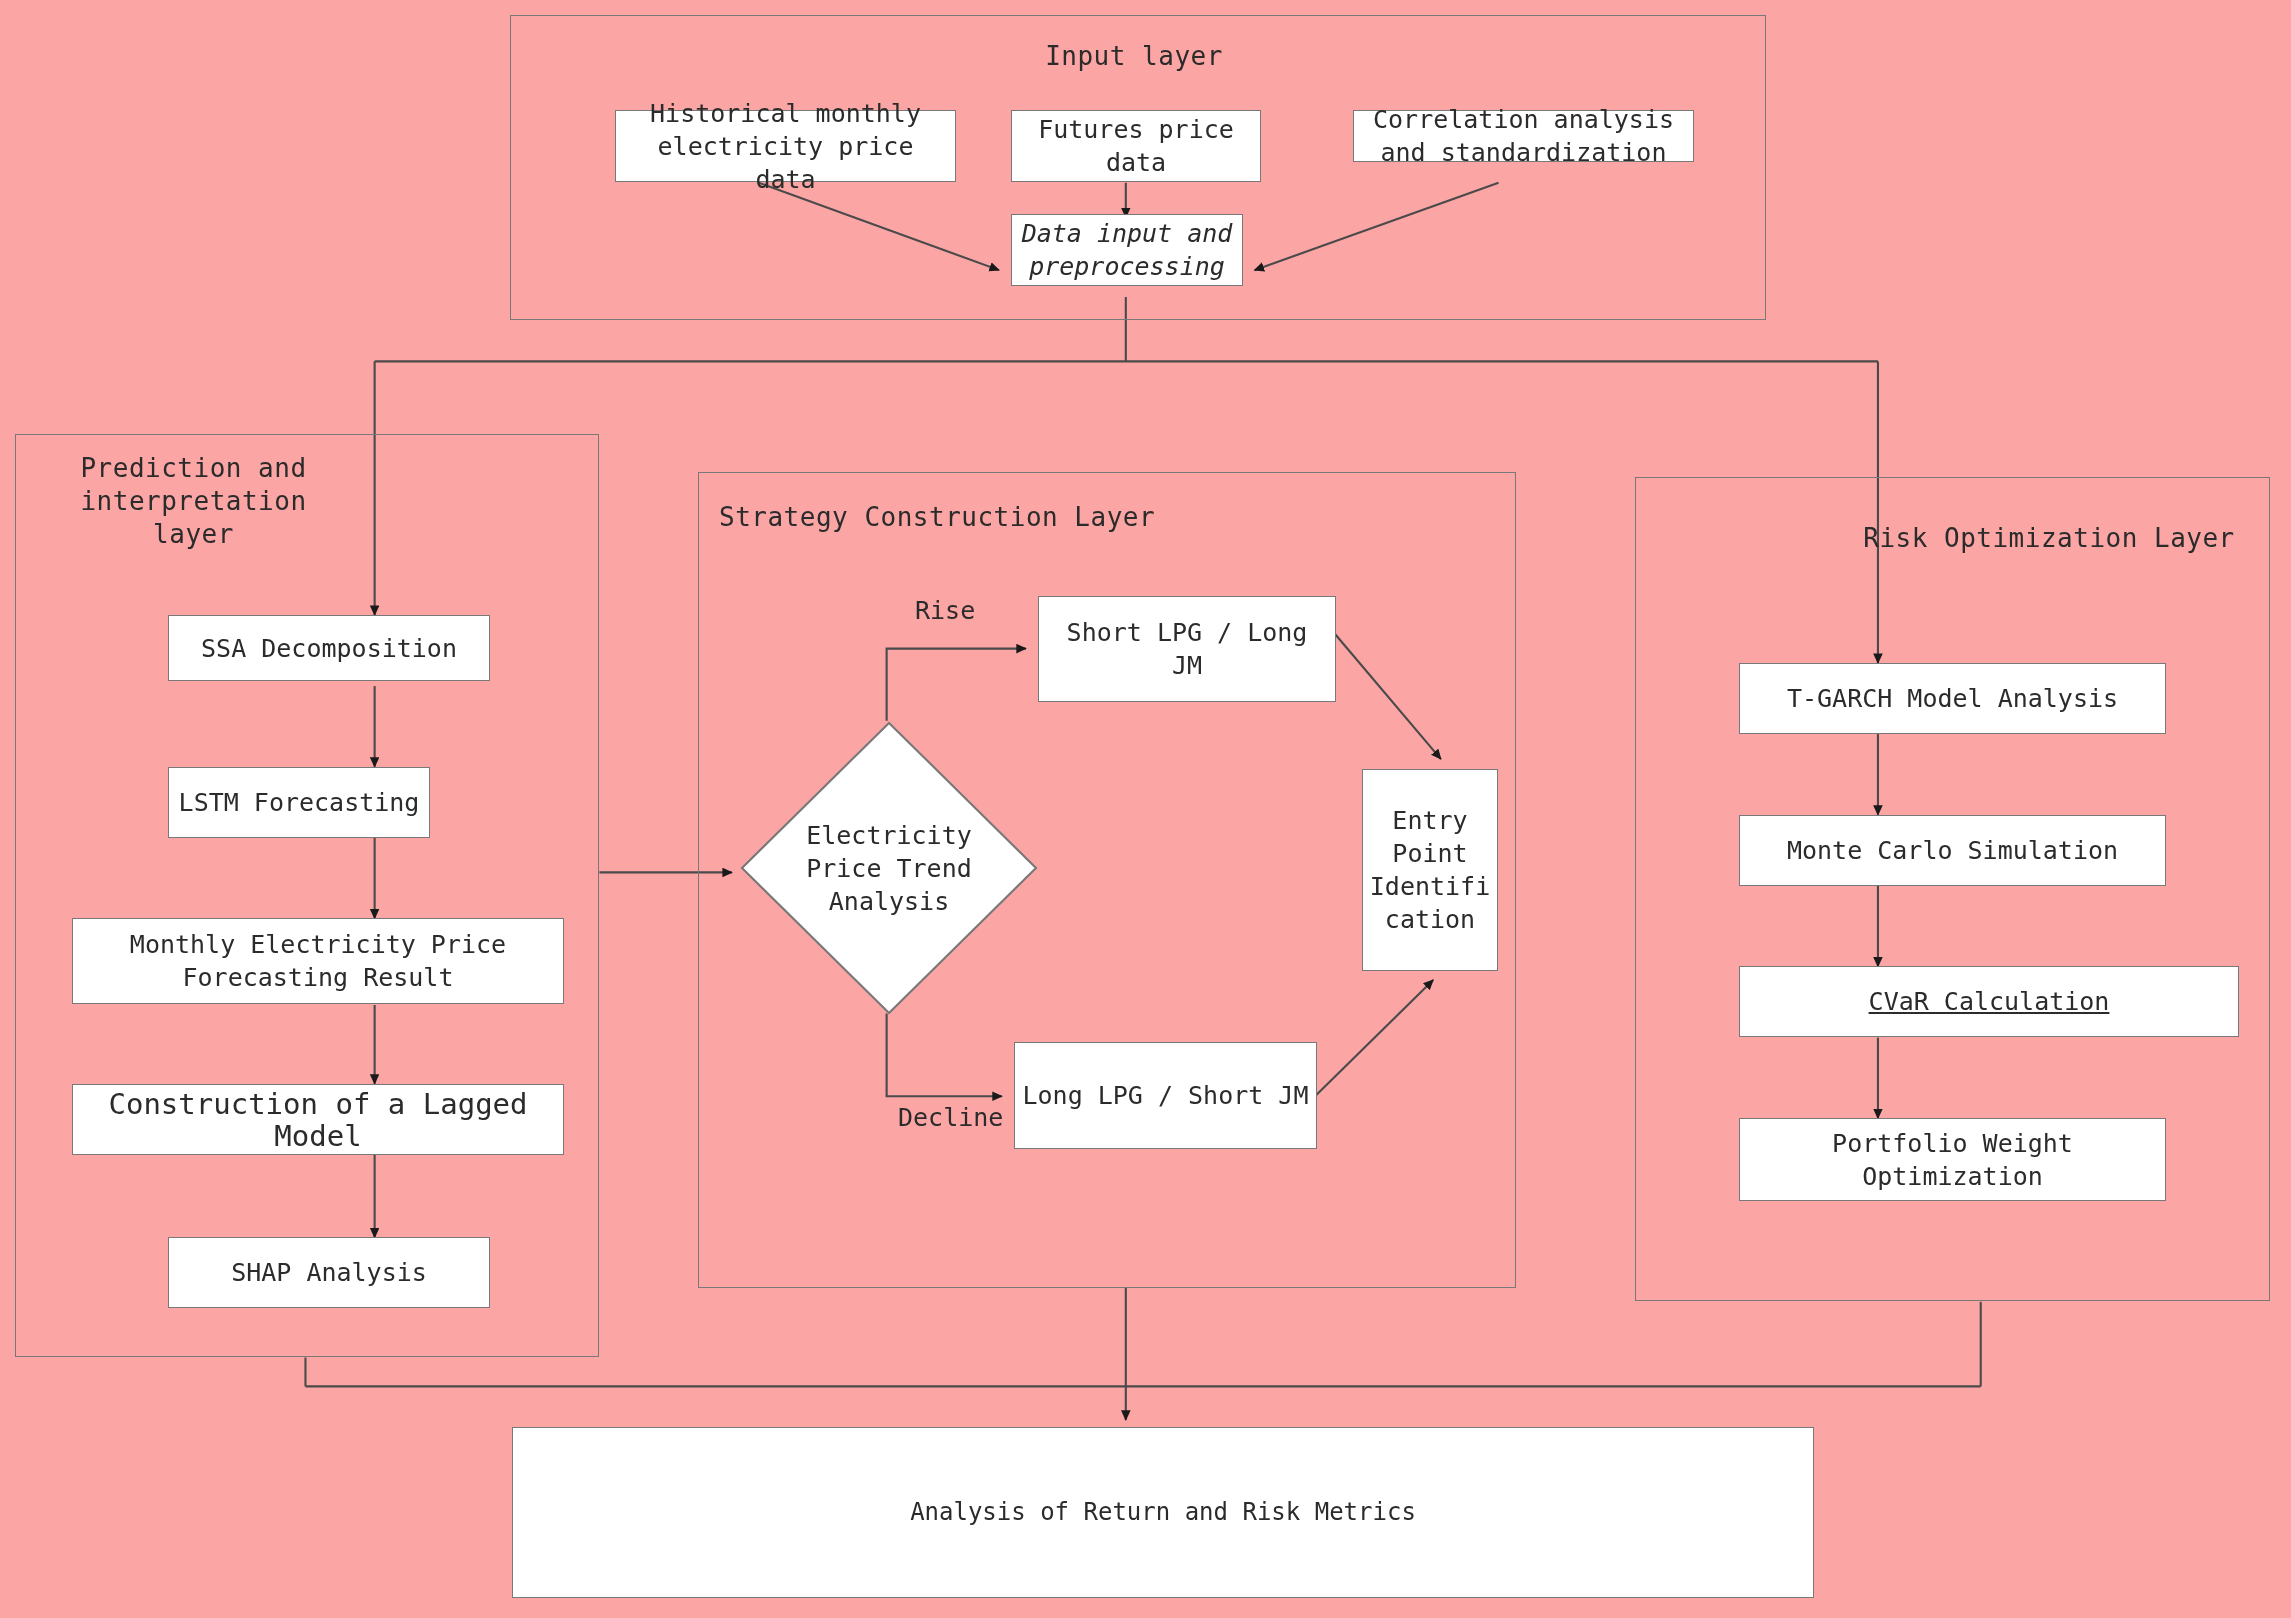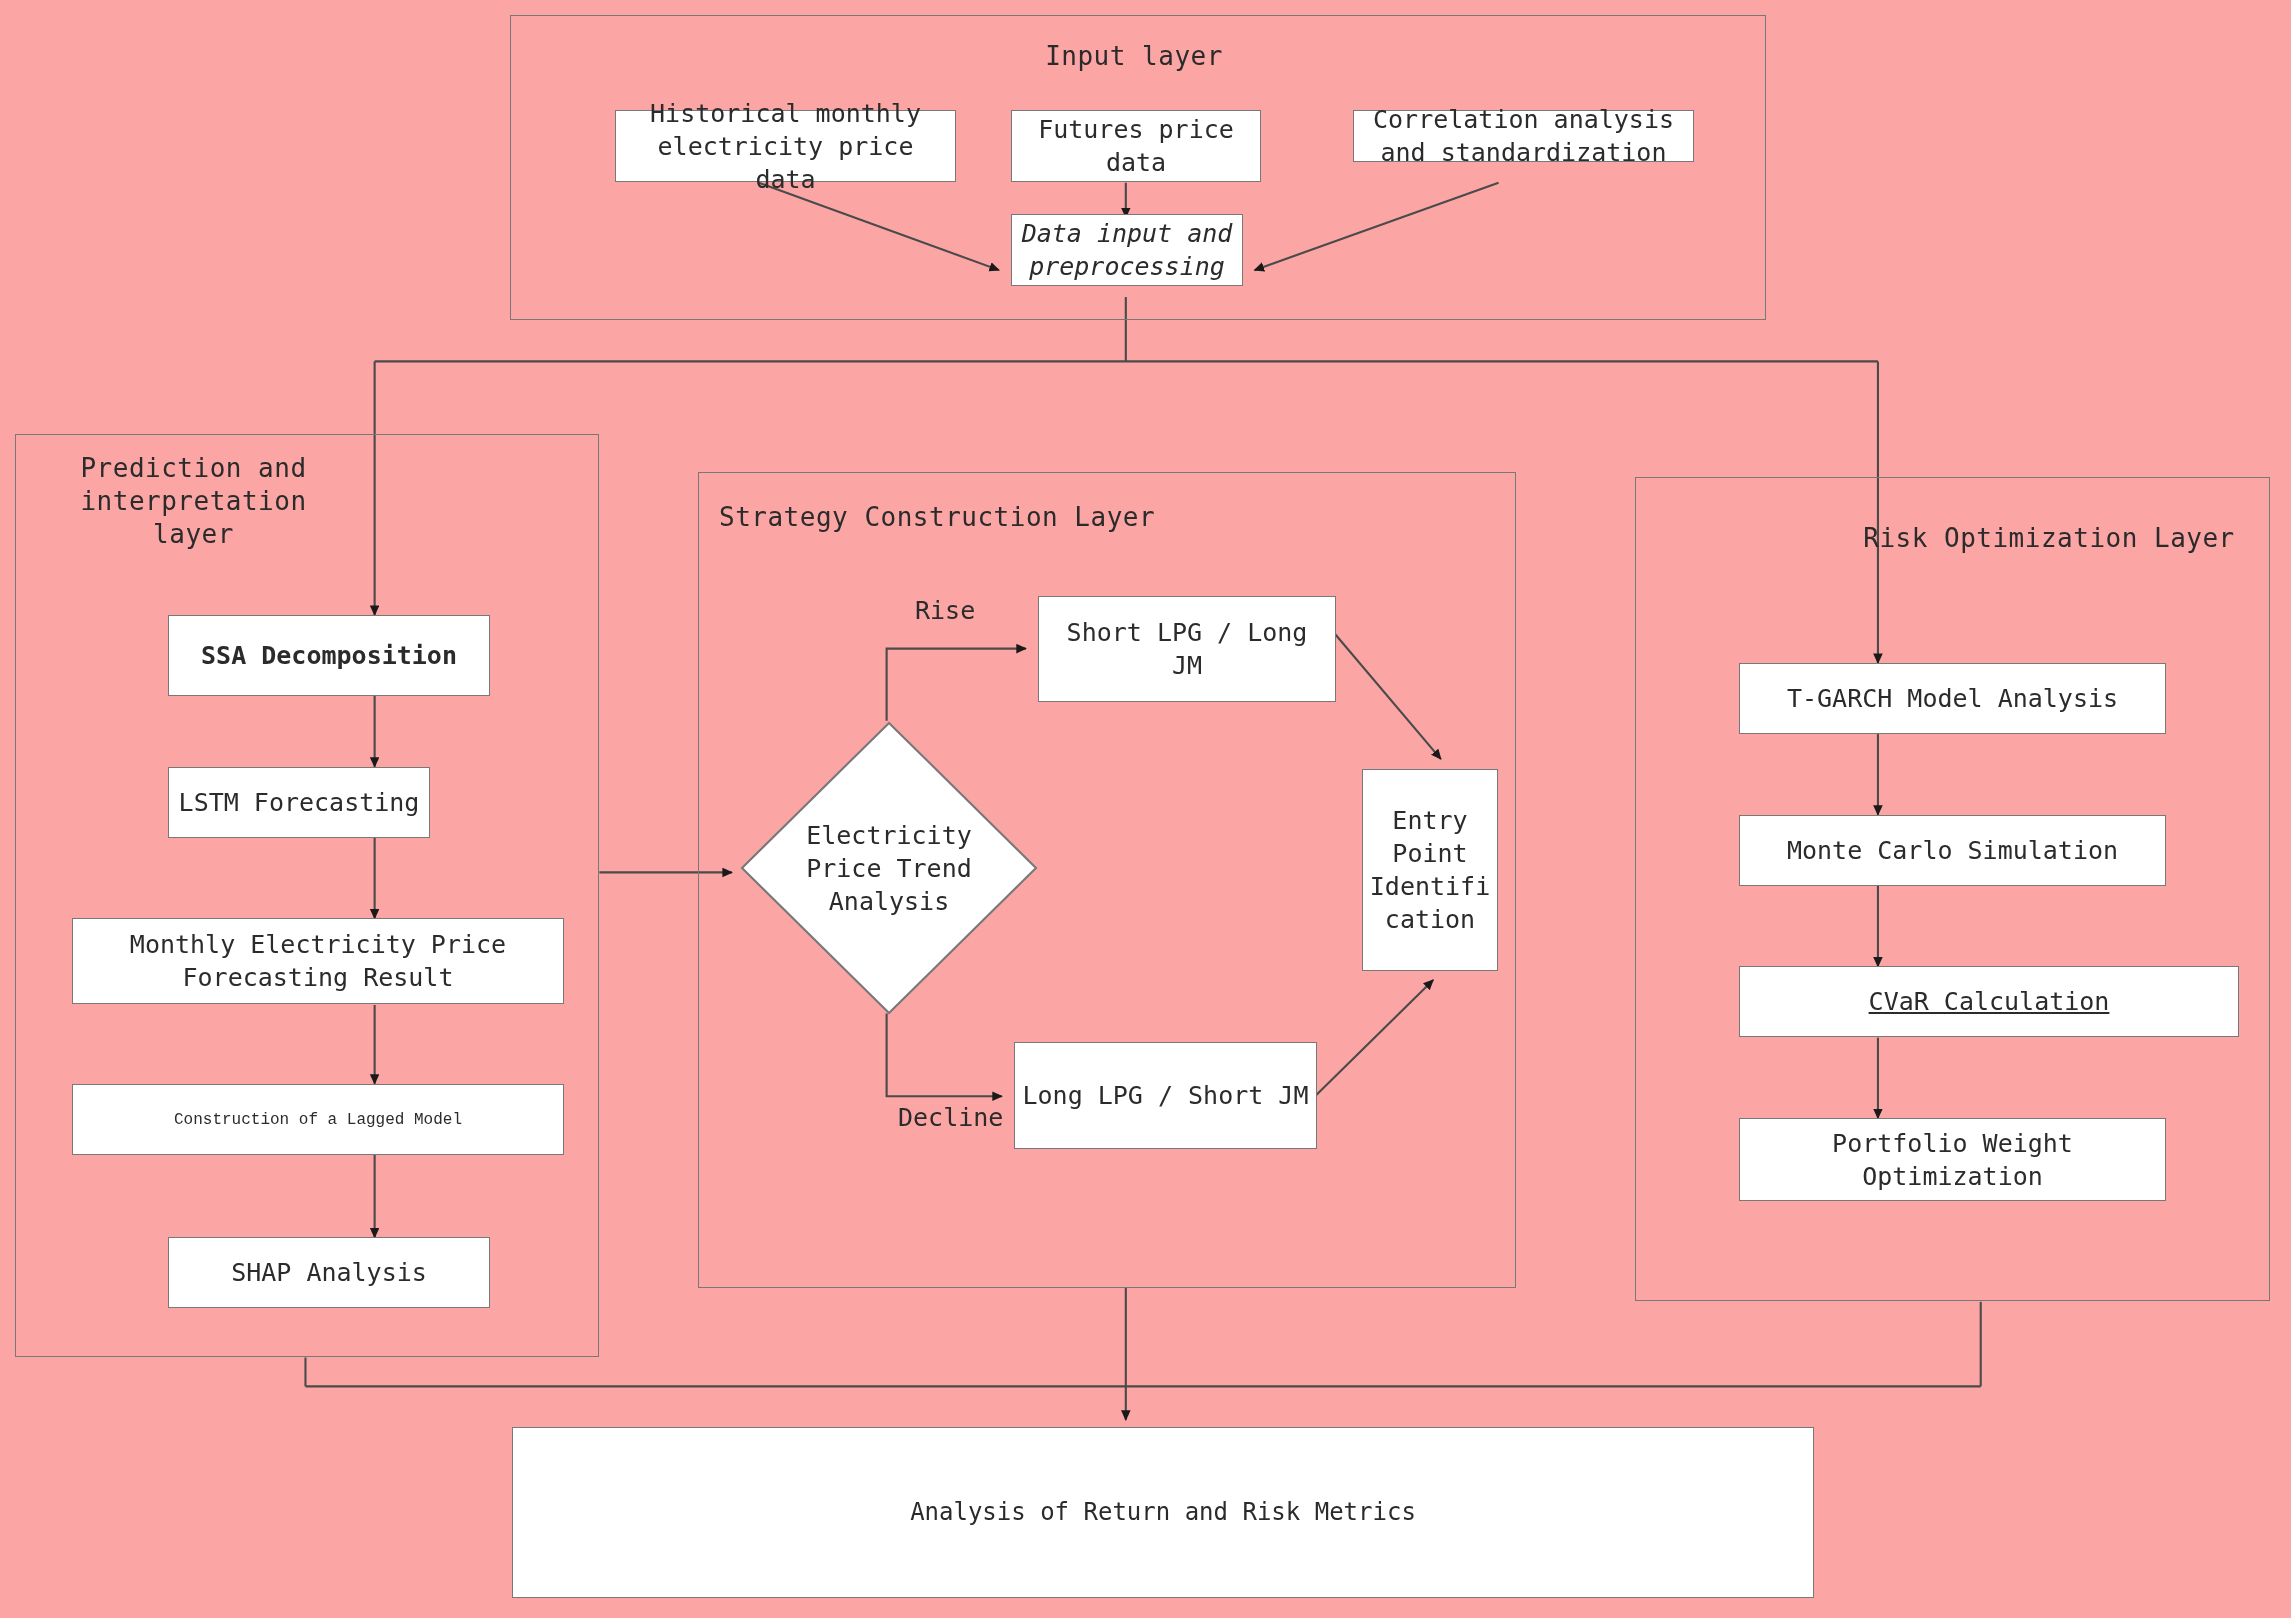--- a/index.html
+++ b/index.html
@@ -41,21 +41,21 @@
     display: flex;
     align-items: center;
     justify-content: center;
     text-align: center;
     color: #2b2b2b;
     font-size: 25px;
     line-height: 33px;
     white-space: pre-line;
     padding: 1.9px 5.8px;
   }
-  .node.small { font-size: 16px; line-height: 32px; font-family: Liberation Mono, monospace; }
+  .node.small { font-size: 29px; line-height: 32px; }
   
   .diamond-wrap {
     position: absolute;
   }
   .diamond-label {
     position: absolute;
     left: 0; top: 0;
     width: 100%; height: 100%;
     display: flex;
     align-items: center;
@@ -150,21 +150,21 @@
   </div>
   <div class="node" style="left:1011px; top:214px; width:232px; height:72px;font-style:italic;">
     <span>Data input and
 preprocessing</span>
   </div>
 
   <div class="layer" style="left:15.4px; top:434px; width:584px; height:923px;"></div>
   <div class="layer-title" style="left:35px; top:452px; width:317px; text-align:center;">Prediction and
 interpretation layer</div>
 
-  <div class="node" style="left:168px; top:615px; width:322px; height:81px;font-weight:bold;">
+  <div class="node" style="left:168px; top:615px; width:322px; height:66px;">
     <span>SSA Decomposition</span>
   </div>
   <div class="node" style="left:168px; top:767px; width:262px; height:71px;">
     <span>LSTM Forecasting</span>
   </div>
   <div class="node" style="left:72px; top:918px; width:492px; height:86px;">
     <span>Monthly Electricity Price
 Forecasting Result</span>
   </div>
   <div class="node small" style="left:72px; top:1084px; width:492px; height:71px;">

